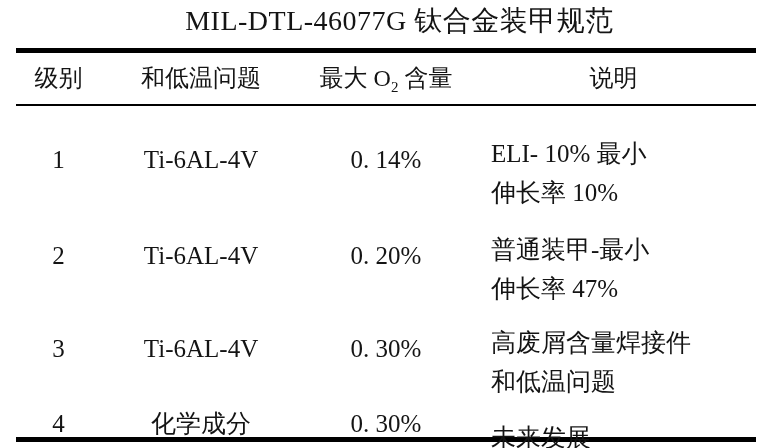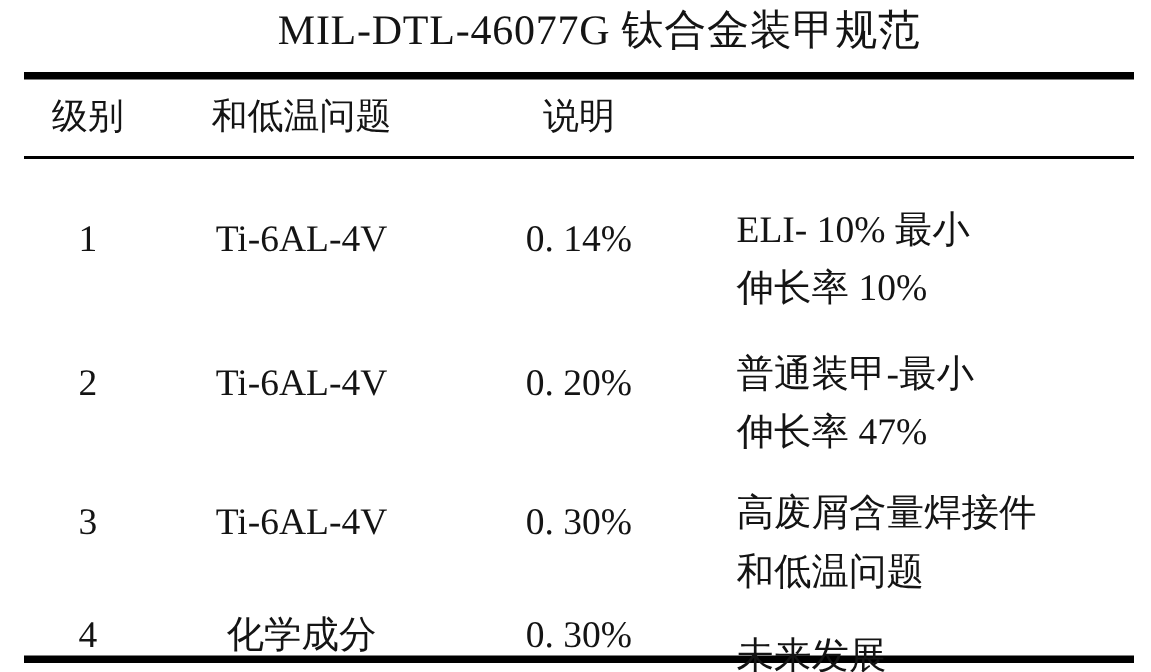--- a/index.html
+++ b/index.html
@@ -83,20 +83,23 @@
 
 <div class="page">
 
   <div class="title">MIL-DTL-46077G 钛合金装甲规范</div>
 
   <div class="spec-table">
 
     <div class="row header">
       <div class="cell">级别</div>
       <div class="cell">和低温问题</div>
+      <div class="cell">
+          <span class="o2wrap"><span>最大 O</span><sub>2</sub><span> 含量</span></span>
+        </div>
       <div class="cell">说明</div>
     </div>
 
     <div class="row r1">
       <div class="cell">1</div>
       <div class="cell">Ti-6AL-4V</div>
       <div class="cell">0. 14%</div>
       <div class="cell desc">
         <span class="dline">ELI- 10%  最小</span>
         <span class="dline">伸长率 10%</span>

